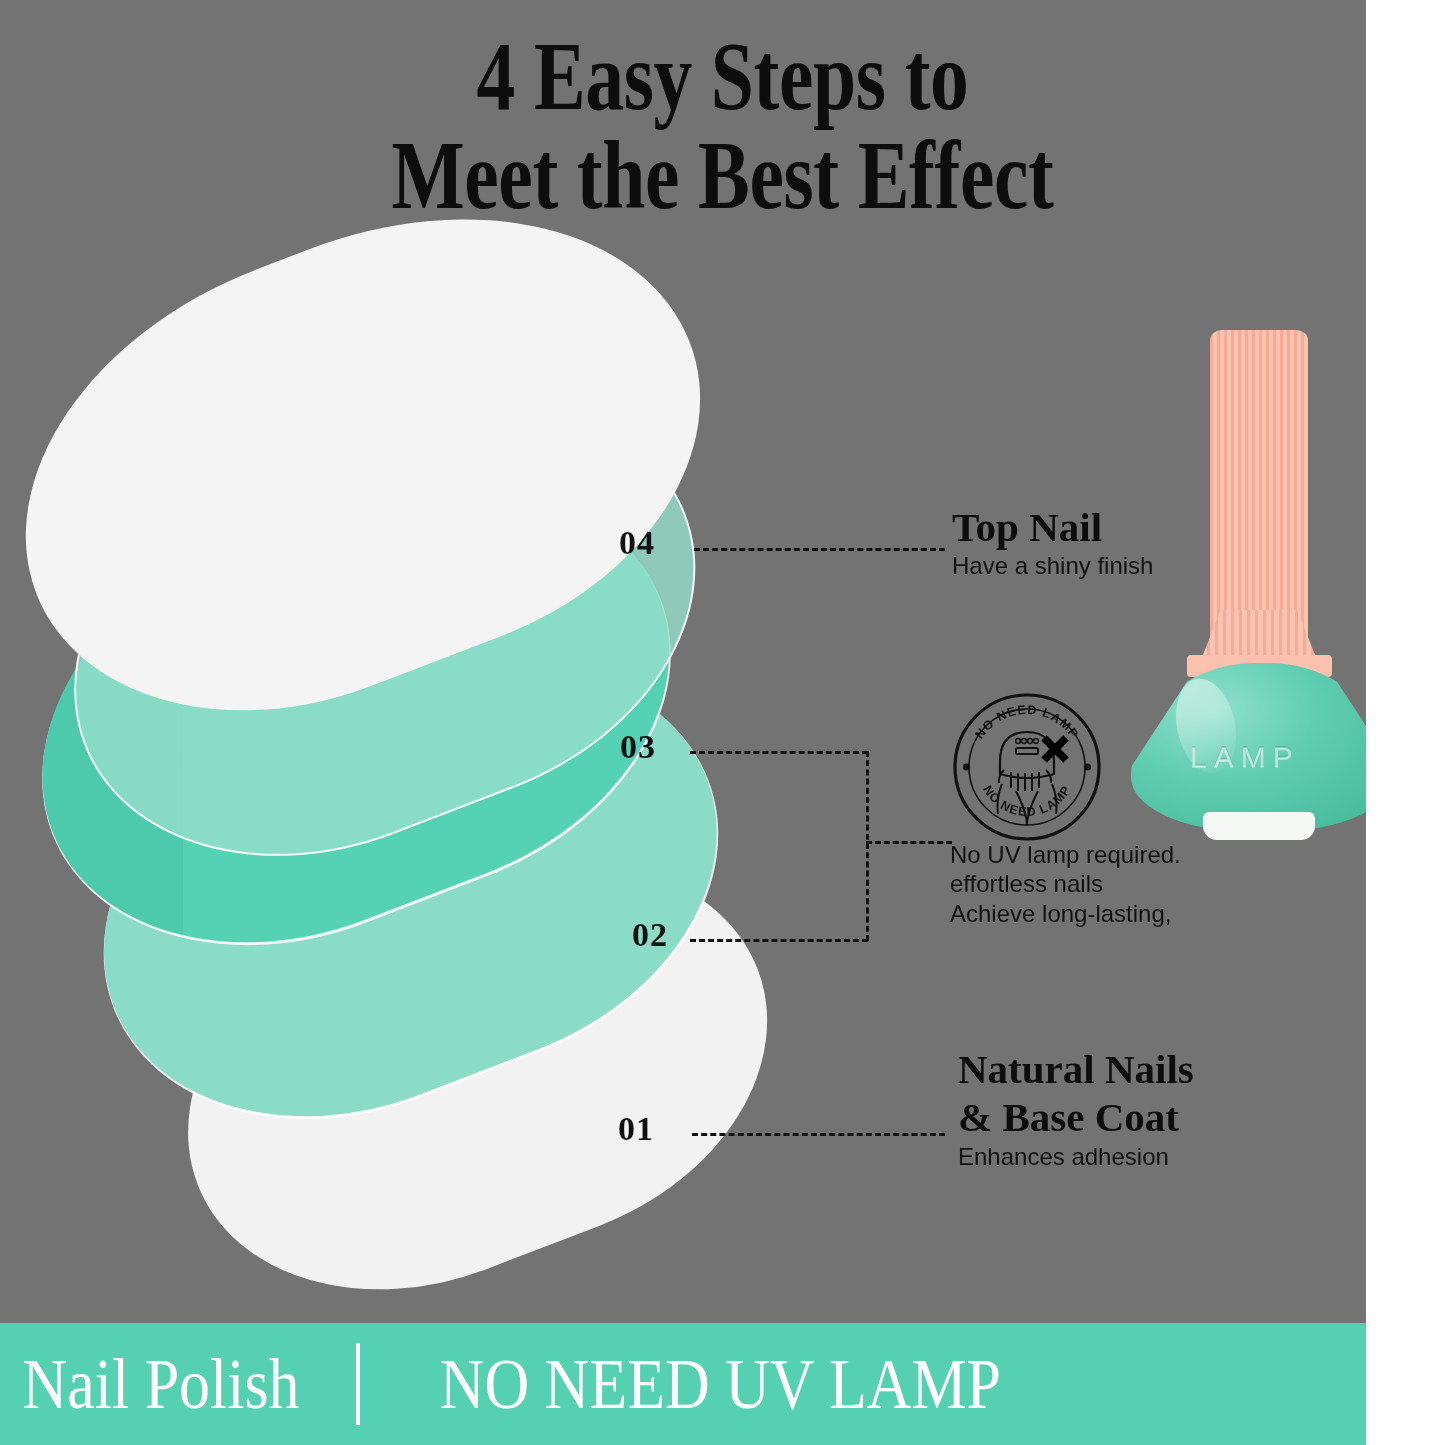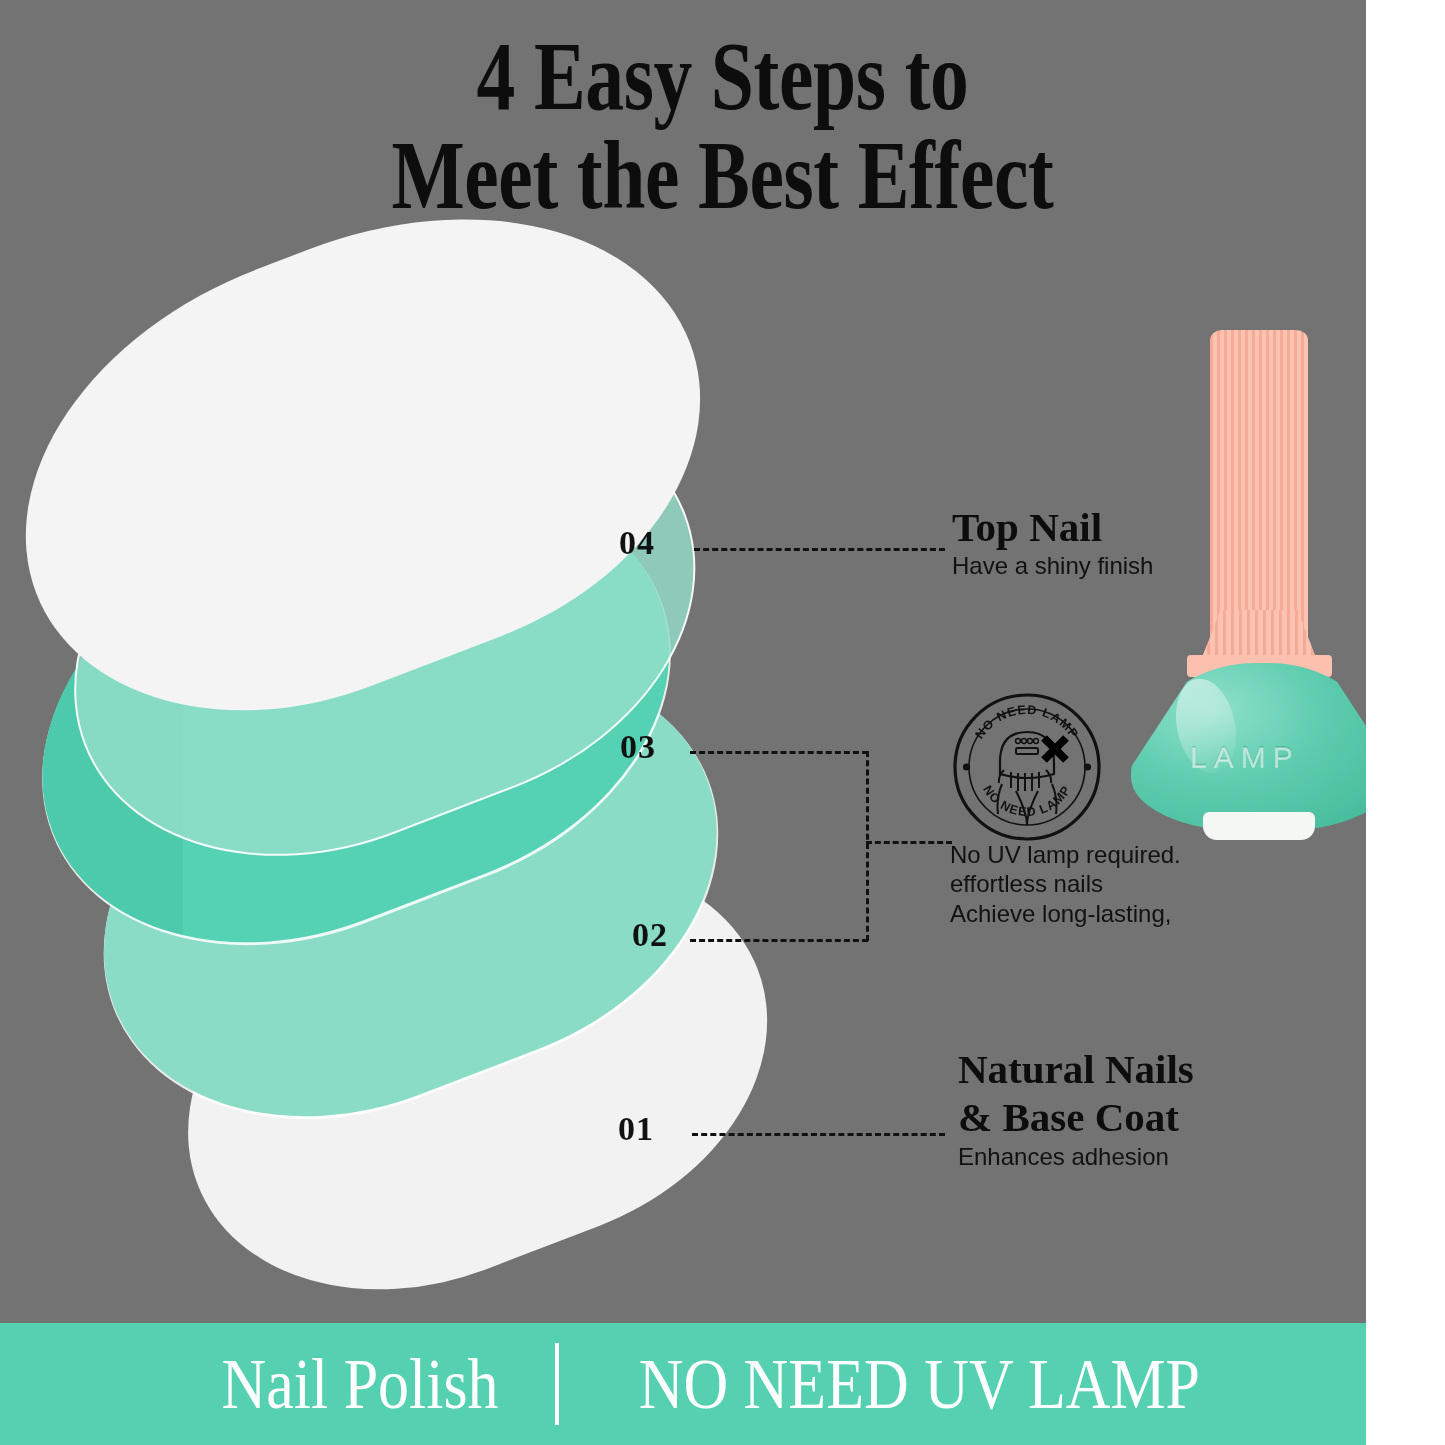--- a/index.html
+++ b/index.html
@@ -210,21 +210,20 @@
   }
 
   
   .banner {
     position: absolute;
     left: 0; bottom: 0;
     width: 1445px; height: 122px;
     background: #55D1B2;
     display: flex;
     align-items: center;
-    justify-content: center;
   }
   .banner-text {
     font-family: "Liberation Serif", serif;
     color: #ffffff;
     white-space: nowrap;
   }
   .banner-left  { font-size: 72px; transform: scaleX(0.86); font-weight: 400; }
   .banner-right { font-size: 72px; transform: scaleX(0.86); font-weight: 400; }
   .banner-divider {
     width: 4px;

